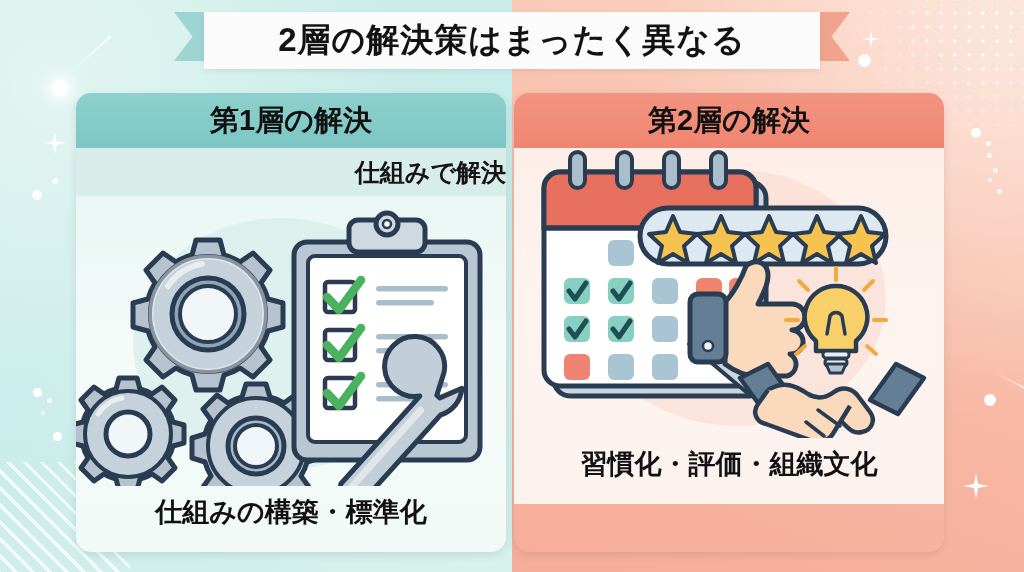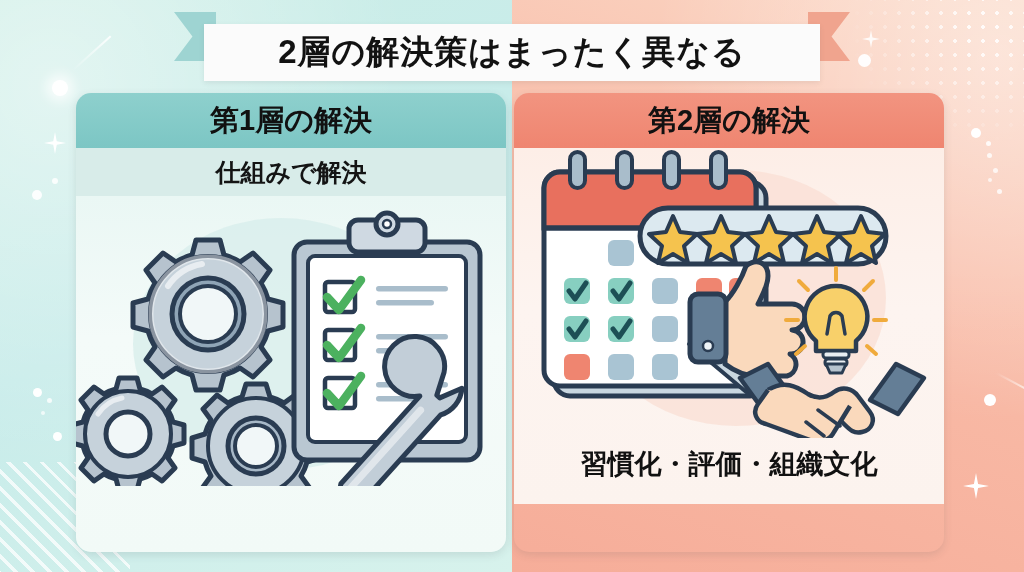--- a/index.html
+++ b/index.html
@@ -35,38 +35,38 @@
   .streak{position:absolute;height:2px;background:linear-gradient(90deg,rgba(255,255,255,0),rgba(255,255,255,.9));
     transform-origin:left center;}
 
   
   .ribbon{position:absolute;left:204px;top:8px;width:616px;height:57px;z-index:6;}
   .ribbon-tail{position:absolute;top:4px;width:42px;height:49px;}
   .tail-l{left:-30px;background:#9ed4d2;
     clip-path:polygon(0% 0%,100% 0%,100% 100%,0% 100%,44% 50%);}
   .tail-r{right:-30px;background:#f0a48e;
     clip-path:polygon(0% 0%,100% 0%,56% 50%,100% 100%,0% 100%);}
-  .ribbon-body{position:absolute;left:0;top:16px;width:616px;height:57px;background:#fbfbfb;
+  .ribbon-body{position:absolute;left:0;top:4px;width:616px;height:57px;background:#fbfbfb;
     box-shadow:0 2px 5px rgba(80,80,80,.10);
     display:flex;align-items:center;justify-content:center;}
   .ribbon-body span{font-size:33px;font-weight:bold;color:#121212;letter-spacing:1px;
     white-space:nowrap;}
 
   
   .panel{position:absolute;top:93px;width:430px;height:459px;border-radius:15px;
     overflow:hidden;box-shadow:0 3px 9px rgba(60,70,80,.13);}
   .panel-l{left:76px;}
   .panel-r{left:514px;}
 
   .p-head{height:55px;display:flex;align-items:center;justify-content:center;}
   .p-head span{font-size:29px;font-weight:bold;color:#111;white-space:nowrap;}
   .head-l{background:linear-gradient(180deg,#8ed0cd 0%,#7cc6c4 100%);}
   .head-r{background:linear-gradient(180deg,#f29480 0%,#ef8570 100%);}
 
-  .p-sub{height:48px;display:flex;align-items:center;justify-content:center;}
+  .p-sub{height:48px;display:flex;align-items:center;justify-content:flex-end;}
   .p-sub span{font-size:25px;font-weight:bold;color:#141414;white-space:nowrap;}
   .sub-l{background:#d8ece9;}
   .sub-r{background:#f8ddd4;}
 
   .p-body{position:relative;height:356px;}
   .body-l{background:linear-gradient(180deg,#eaf7f4 0%,#f4fbf9 40%,#f2faf7 100%);}
   .body-r{background:linear-gradient(180deg,#fdeee7 0%,#fdf4f0 45%,#fcf3ee 100%);}
 
   .p-cap{position:absolute;left:0;bottom:22px;width:100%;text-align:center;}
   .p-cap span{font-size:27px;font-weight:bold;color:#111;white-space:nowrap;}
@@ -184,20 +184,23 @@
             <rect x="82" y="176" width="58" height="5.5" rx="2.75" fill="#a9bdcb"></rect>
           </g>
         </g>
 
         <g transform="translate(344,176) rotate(42)">
           <path d="M18,-16 a30,30 0 1 0 -2,34 l0,118 a16,16 0 0 0 28,0 l0,-118 a30,30 0 0 0 -2,-34 l-10,22 h-4 z" fill="#c2ced8" stroke="#2a3c52" stroke-width="5" stroke-linejoin="round"></path>
           <path d="M26,28 l0,104" stroke="#ffffff" stroke-width="7" opacity=".5" stroke-linecap="round"></path>
         </g>
       </svg>
 
+      <div class="p-cap">
+        <span>仕組みの構築・標準化</span>
+      </div>
     </div>
   </div>
 
   <div class="panel panel-r">
     <div class="p-head head-r">
       <span>第2層の解決</span>
     </div>
     <div class="p-body body-r">
 
       <svg class="art" viewBox="0 0 430 290">

